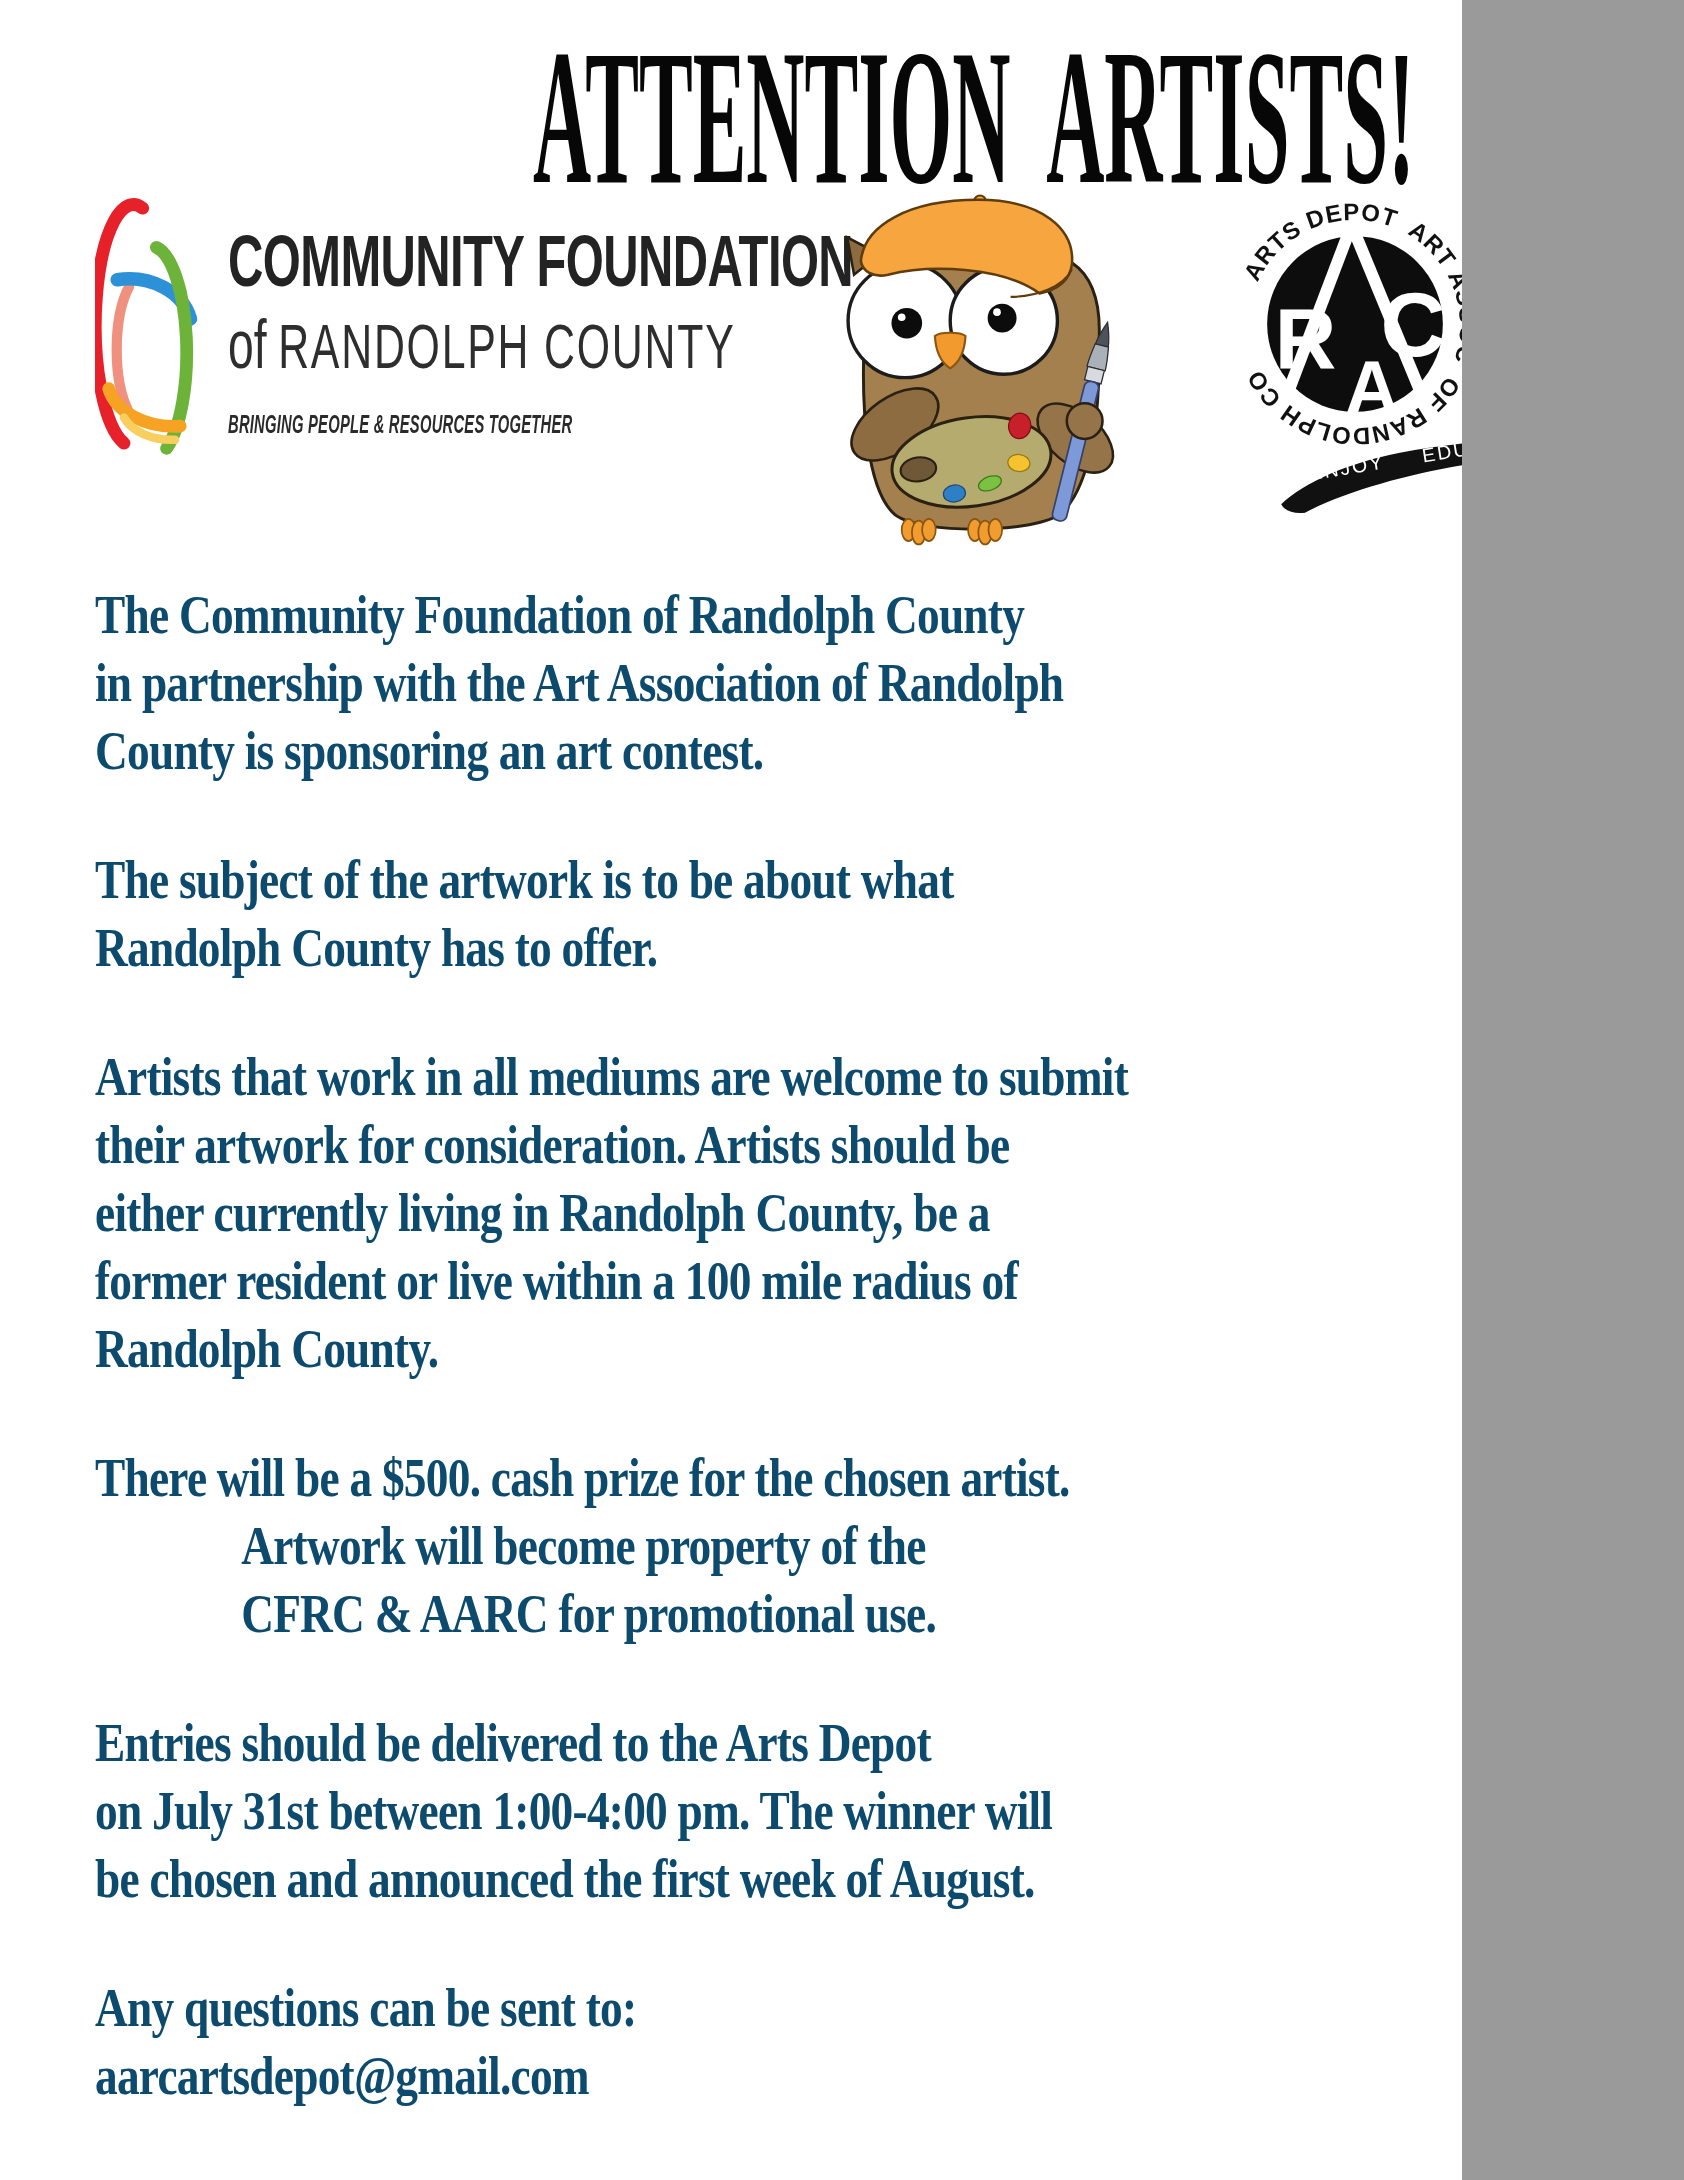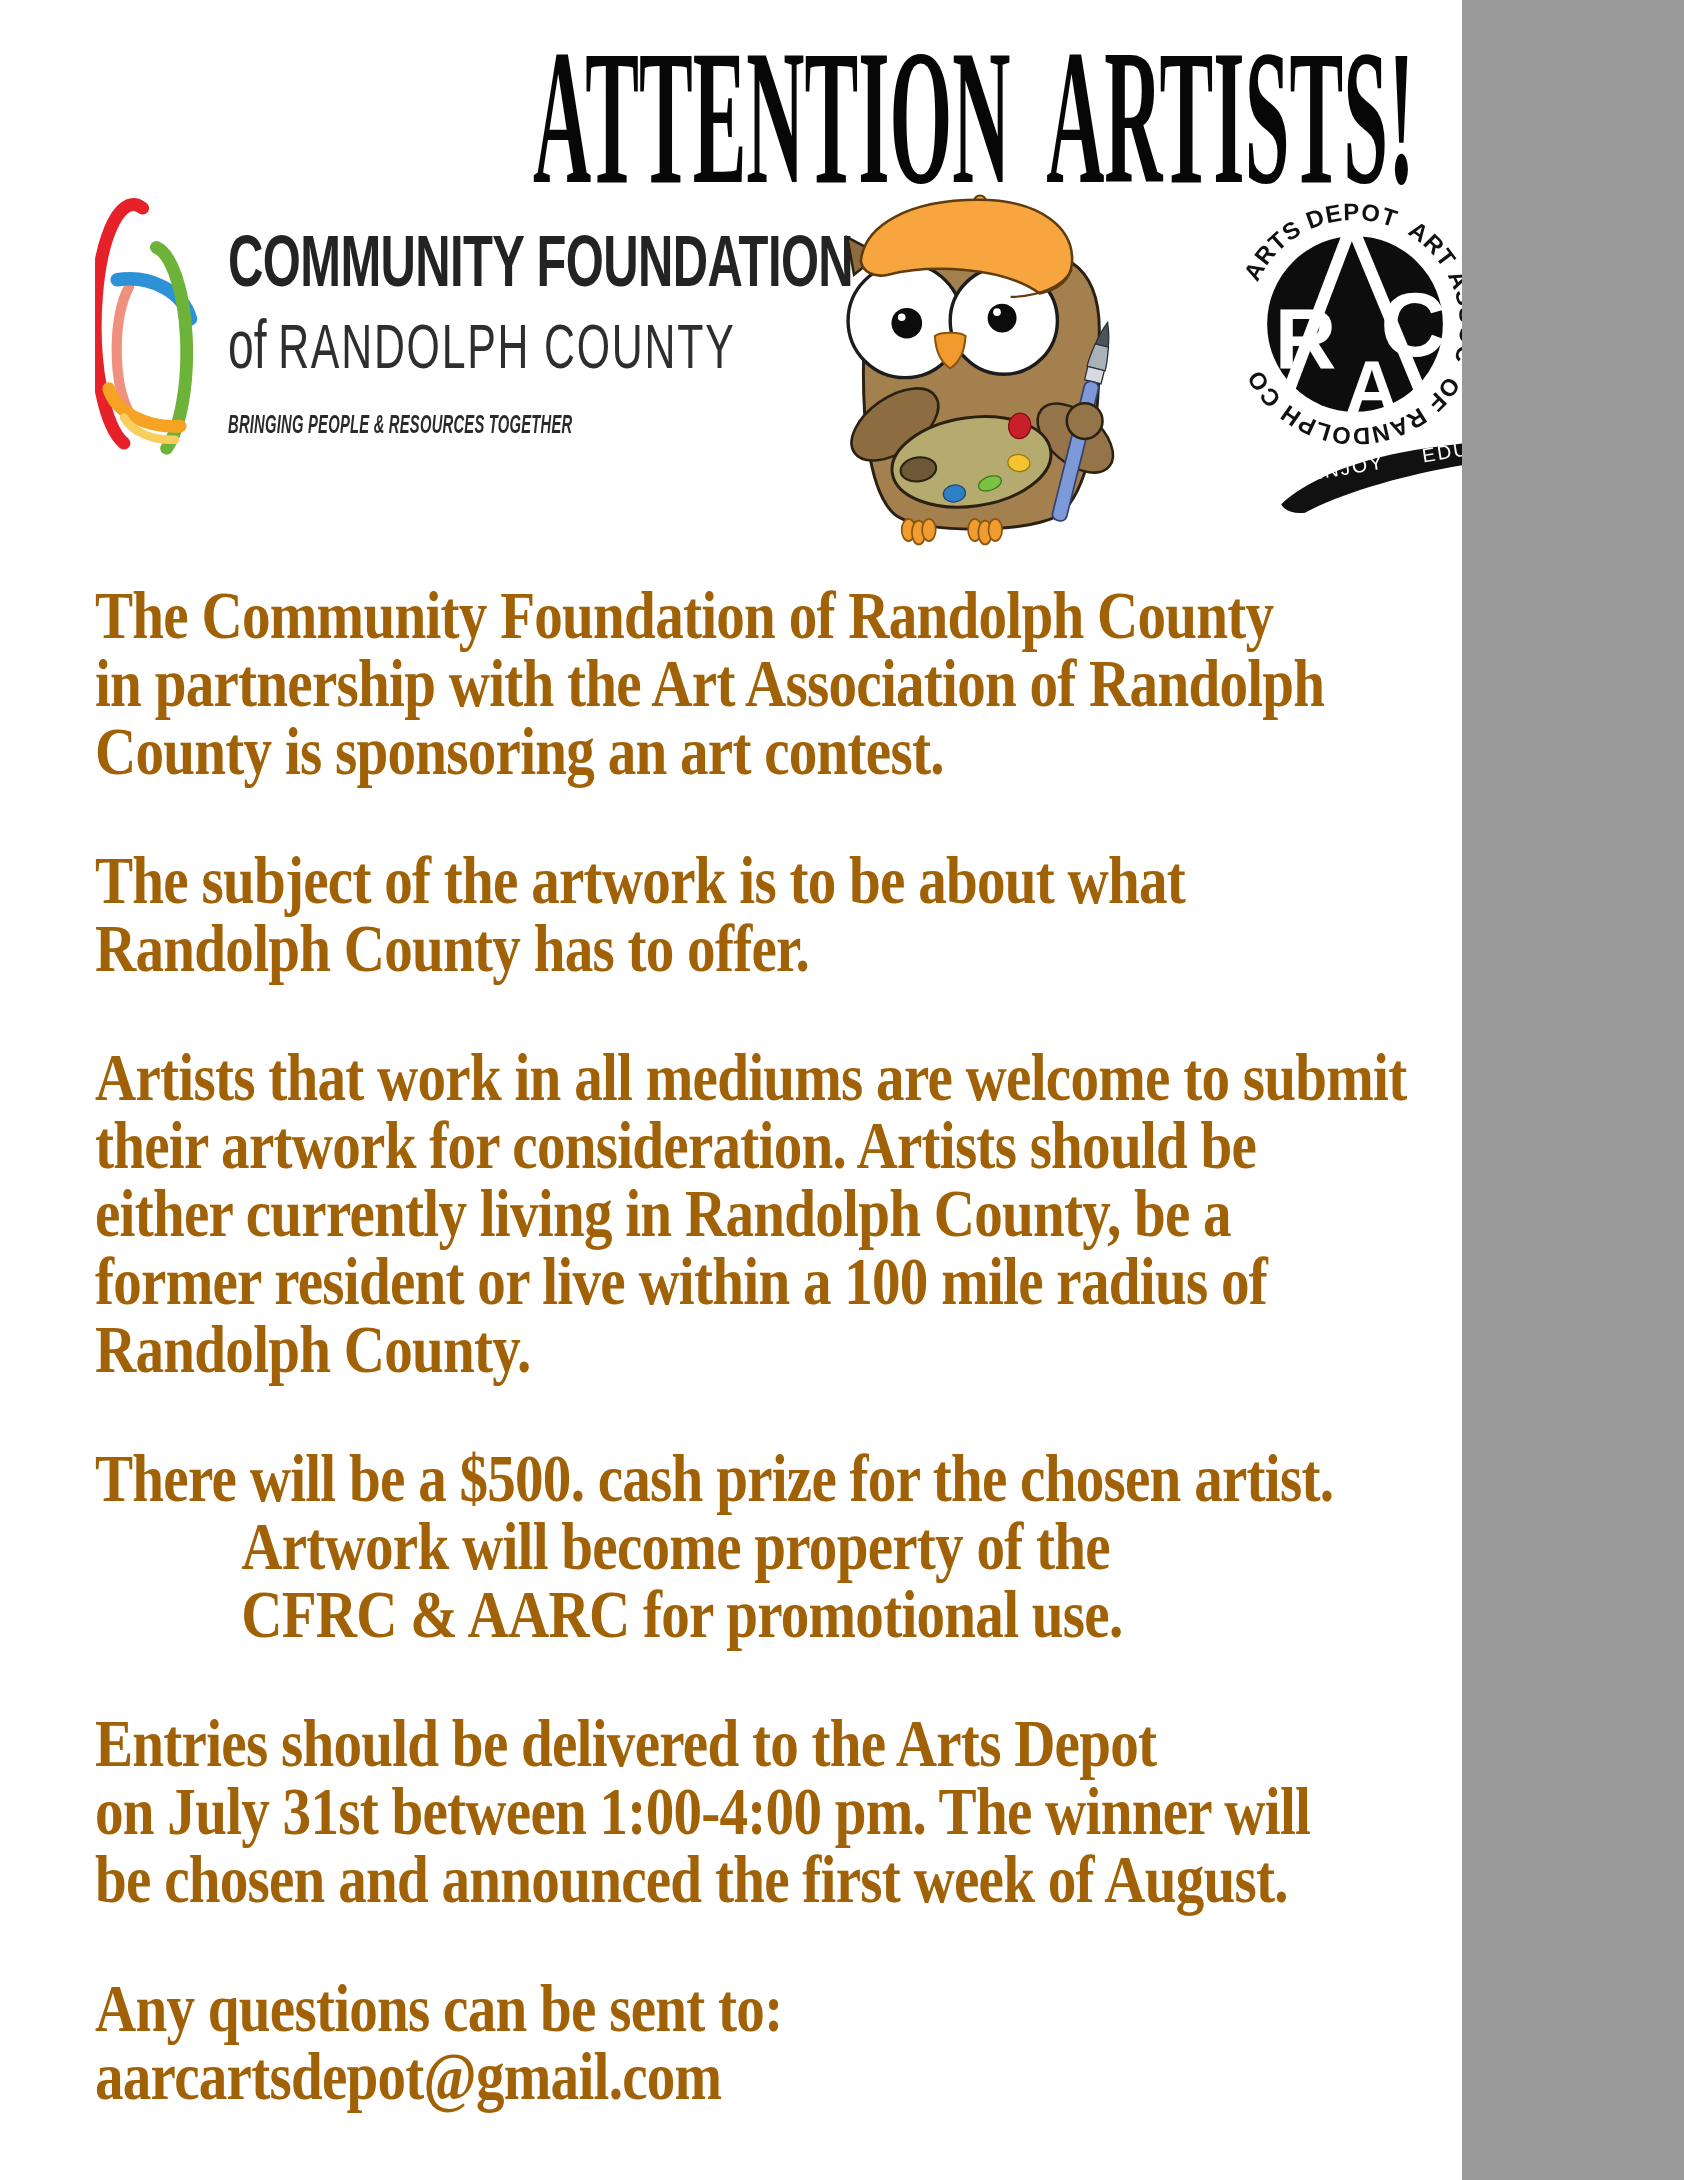--- a/index.html
+++ b/index.html
@@ -34,21 +34,21 @@
   .raca-badge{position:absolute;left:1210px;top:179px;width:290px;height:290px;}
   .ring-text{font-family:"Liberation Sans",sans-serif;font-size:28px;font-weight:700;
              letter-spacing:1px;fill:#111;white-space:pre;}
   .mono{font-family:"Liberation Sans",sans-serif;font-weight:700;fill:#ffffff;}
   .swash{position:absolute;left:1271px;top:400px;width:361px;height:124px;}
   .swash-text{font-family:"Liberation Sans",sans-serif;font-size:23px;font-weight:400;
               letter-spacing:2.5px;word-spacing:14px;fill:#ffffff;white-space:pre;}
 
   
   .body-text{position:absolute;left:95px;top:581px;width:1559px;
-             font-size:68px;line-height:68px;font-weight:700;letter-spacing:-0.9px;color:#a16207;}
+             font-size:54px;line-height:68px;font-weight:700;letter-spacing:-0.9px;color:#0c4a6e;}
   .para{margin:0 0 61px 0;transform:scaleX(0.84);transform-origin:left top;white-space:nowrap;}
   .bline{display:block;}
   .bline.indent{padding-left:174px;}
 </style>
 </head>
 <body>
 
 <div id="page">
 
   <header class="title-wrap">

